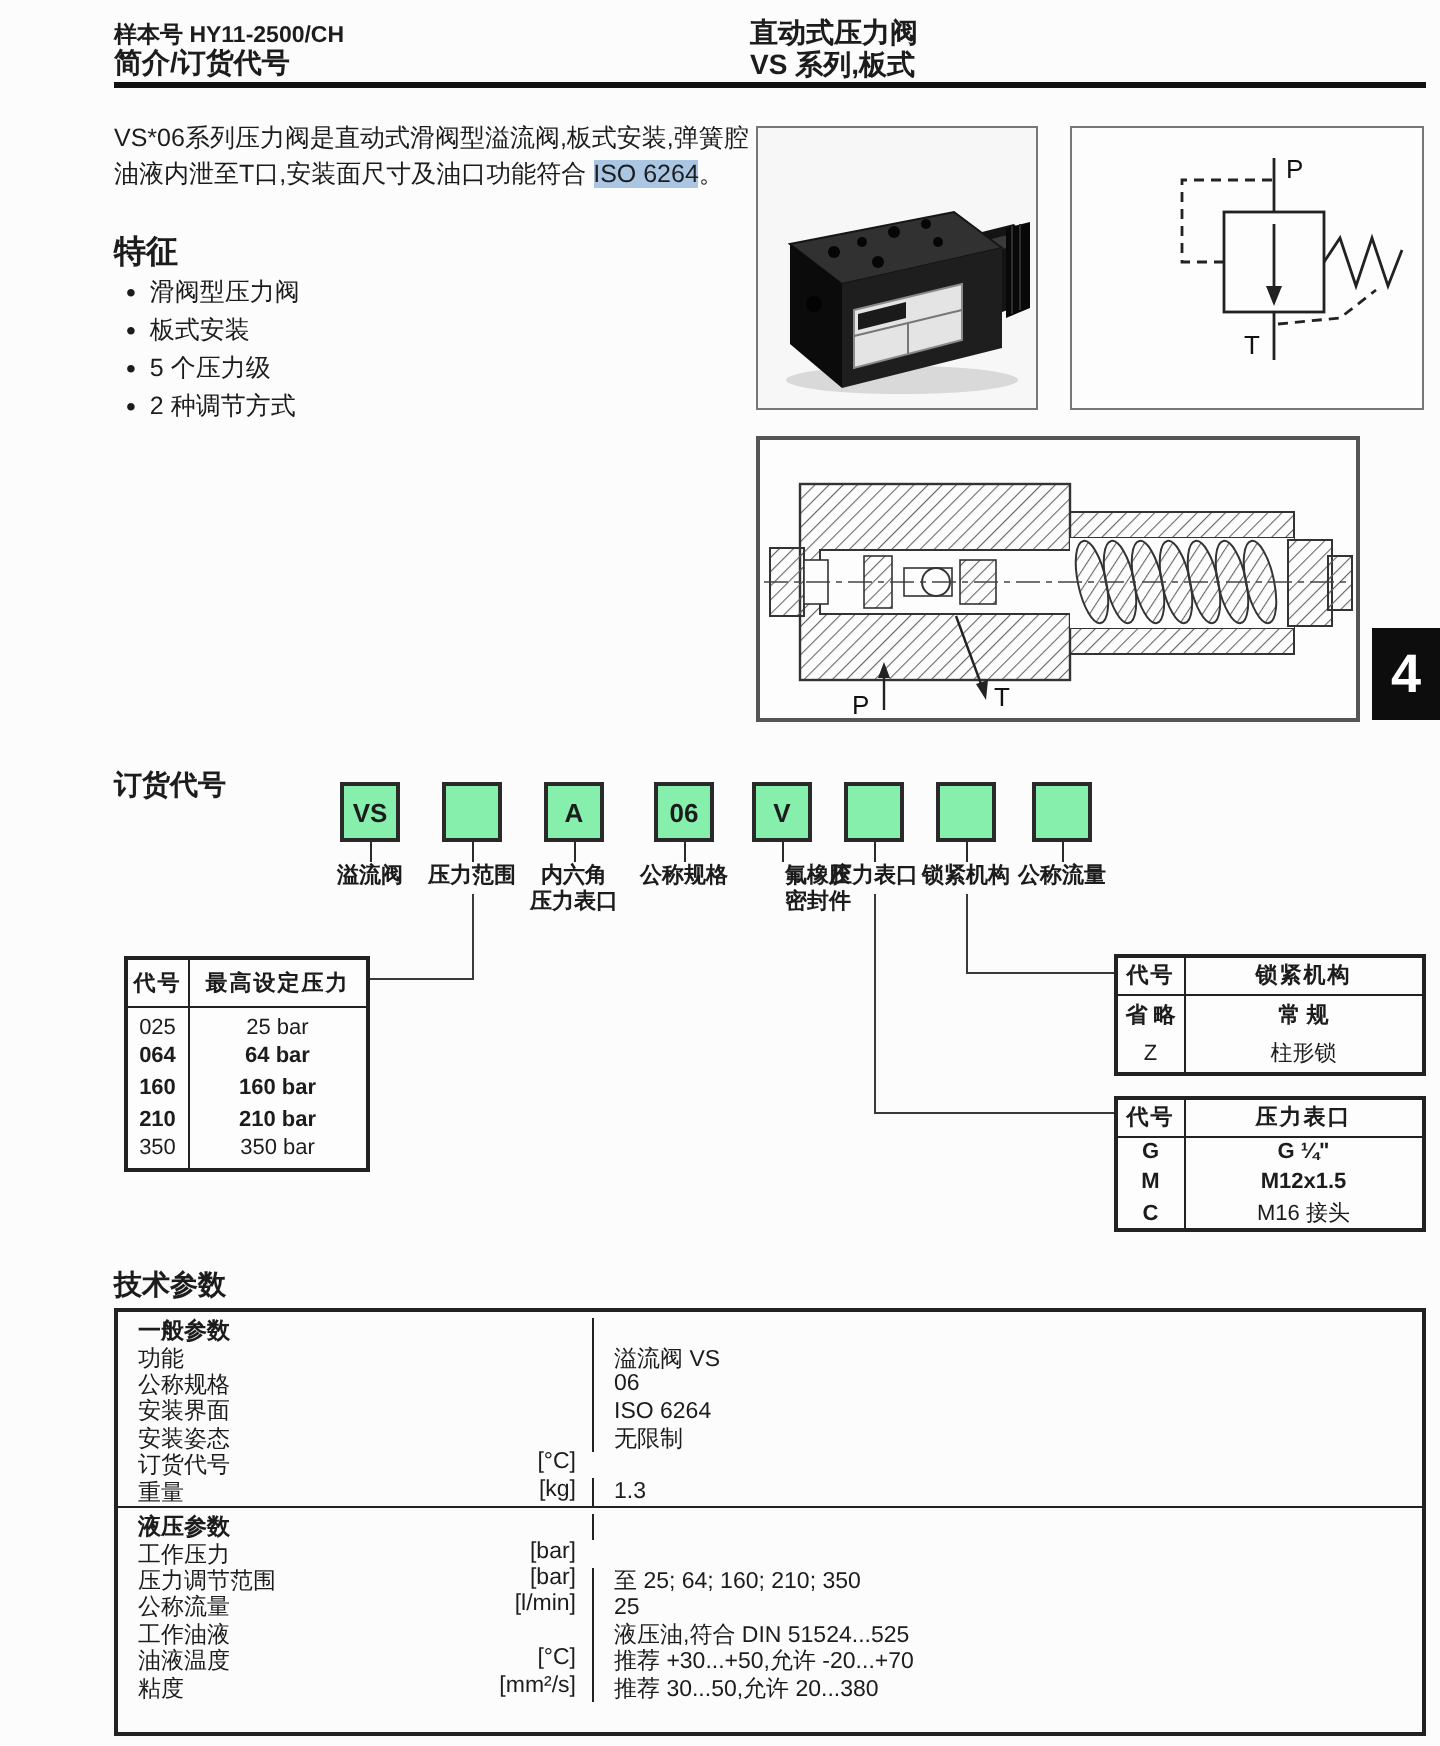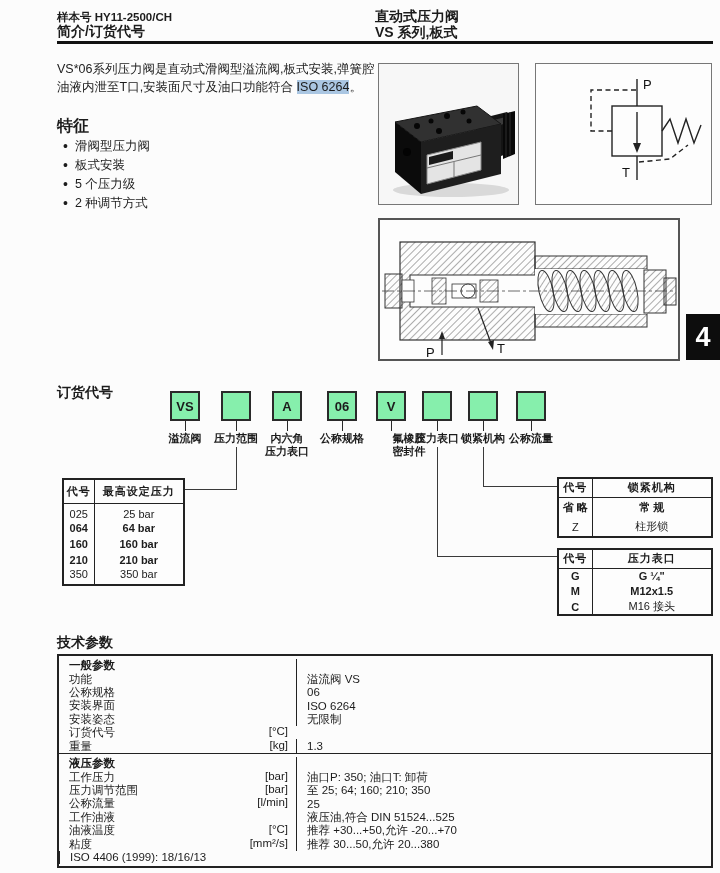--- a/index.html
+++ b/index.html
@@ -368,21 +368,20 @@
             <span>液压参数</span>
             <span class="unit"></span>
           </div>
         <div class="tv"></div>
       </div>
       <div class="trow">
         <div class="tl">
             <span>工作压力</span>
             <span class="unit">[bar]</span>
           </div>
-        <div class="tv">油口P: 350; 油口T: 卸荷</div>
       </div>
       <div class="trow">
         <div class="tl">
             <span>压力调节范围</span>
             <span class="unit">[bar]</span>
           </div>
         <div class="tv">至 25; 64; 160; 210; 350</div>
       </div>
       <div class="trow">
         <div class="tl">
@@ -406,18 +405,17 @@
         <div class="tv">推荐 +30...+50,允许 -20...+70</div>
       </div>
       <div class="trow">
         <div class="tl">
             <span>粘度</span>
             <span class="unit">[mm²/s]</span>
           </div>
         <div class="tv">推荐 30...50,允许 20...380</div>
       </div>
       <div class="trow">
-        <div class="tv">ISO 4406 (1999): 18/16/13</div>
       </div>
     </div>
 
   </div>
 </div>
 
 </body></html>

